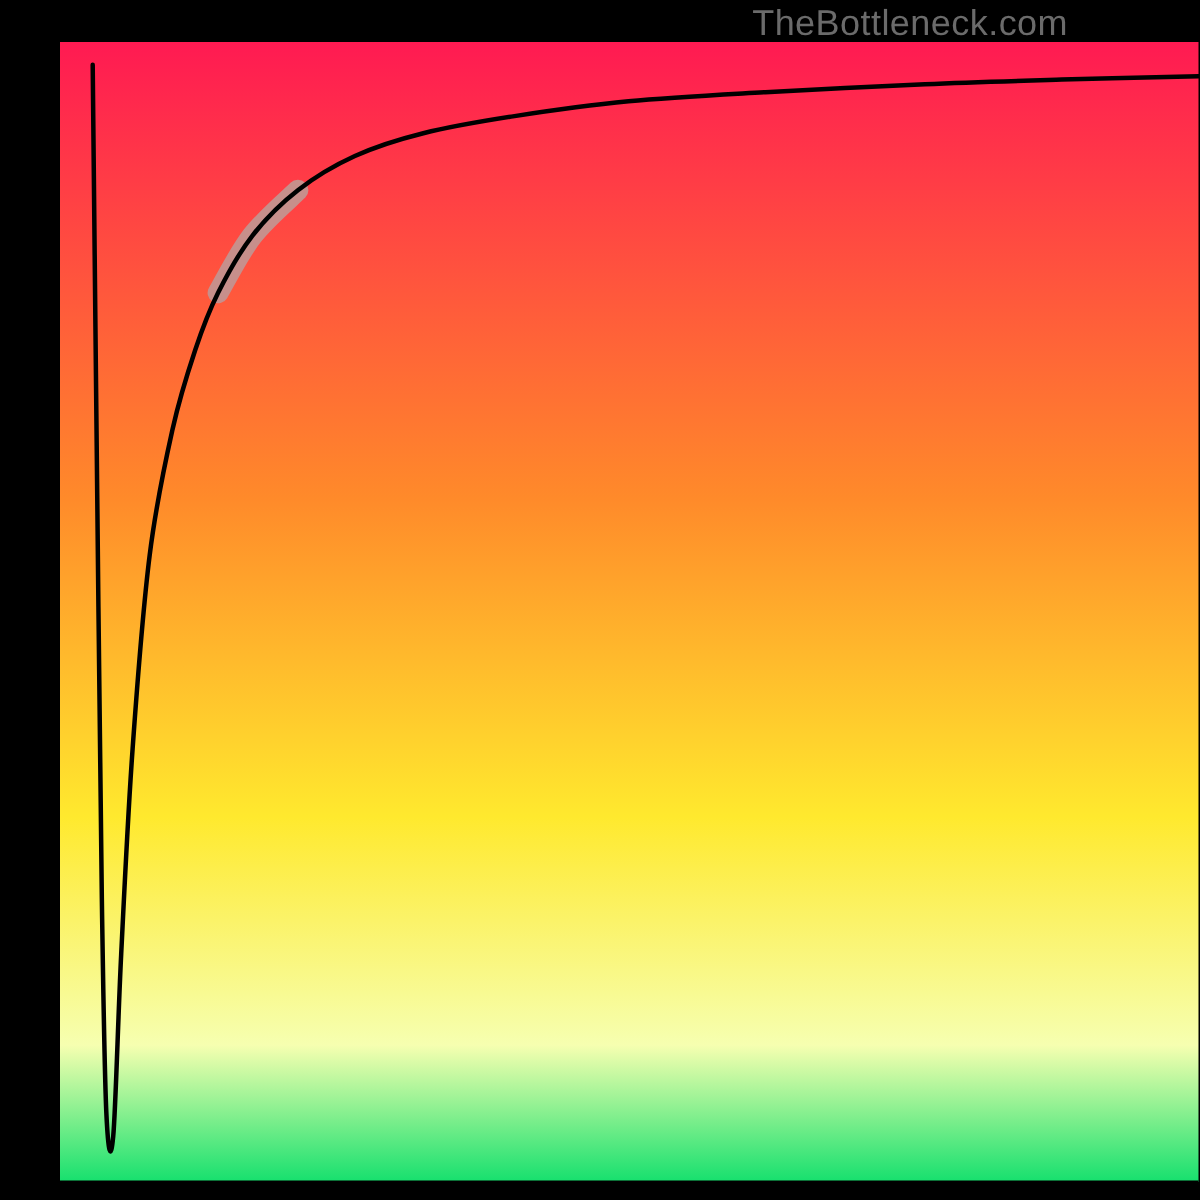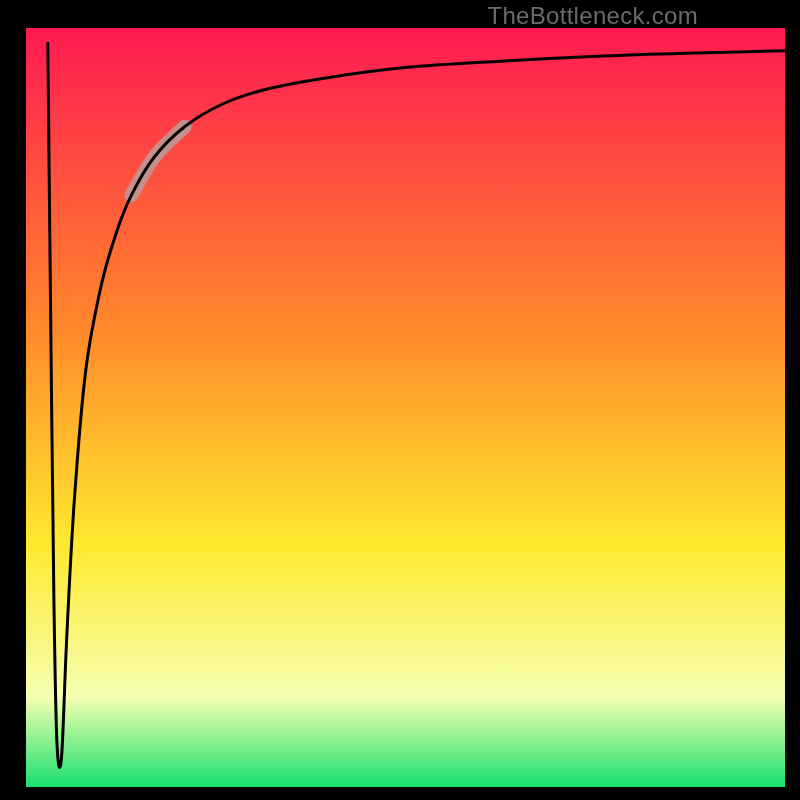--- a/index.html
+++ b/index.html
@@ -8,20 +8,21 @@
     width: 800px;
     height: 800px;
     background: #000;
     font-family: Arial, Helvetica, sans-serif;
     overflow: hidden;
   }
   .stage {
     position: relative;
     width: 708px;
     height: 800px;
+    margin-left: 14px;
   }
   .watermark {
     position: absolute;
     top: 2px;
     right: 10px;
     color: #6b6b6b;
     font-size: 24px;
     font-weight: 500;
     letter-spacing: 0.3px;
     user-select: none;

